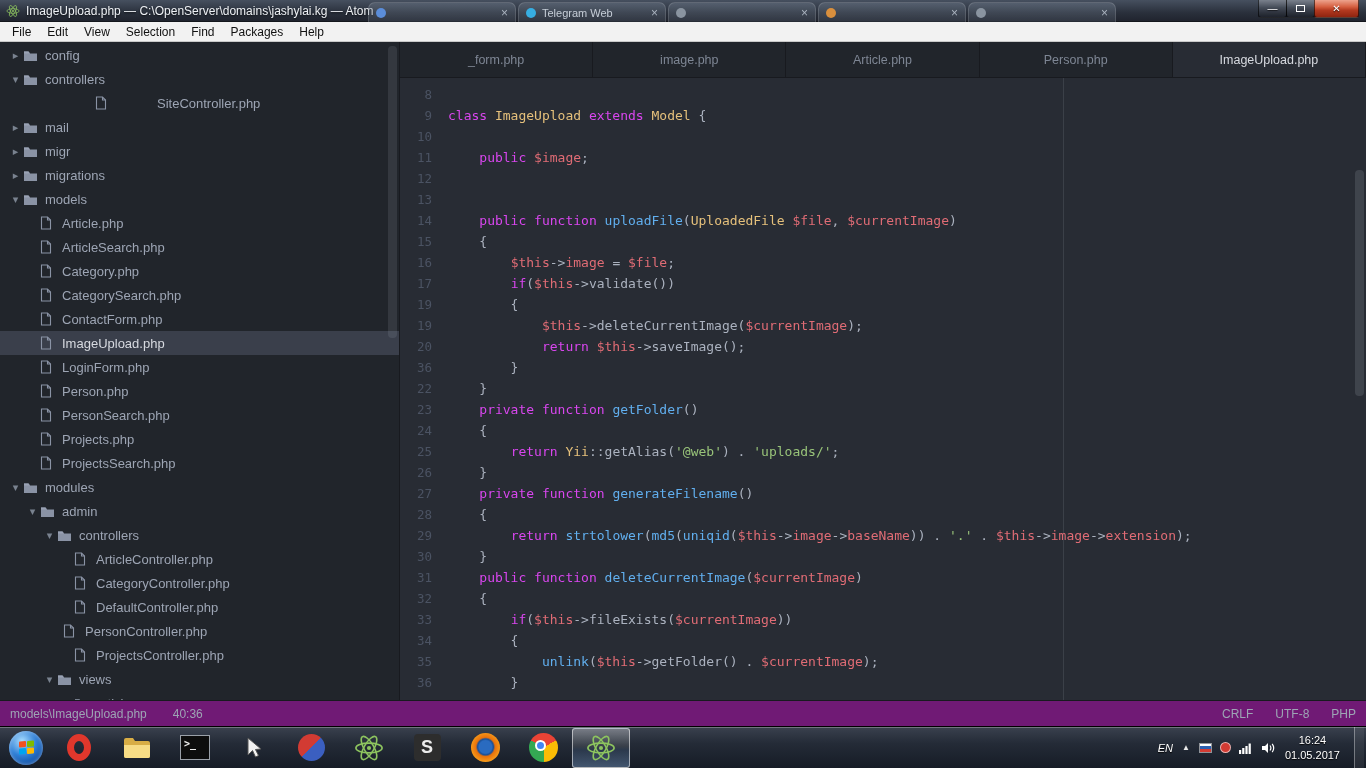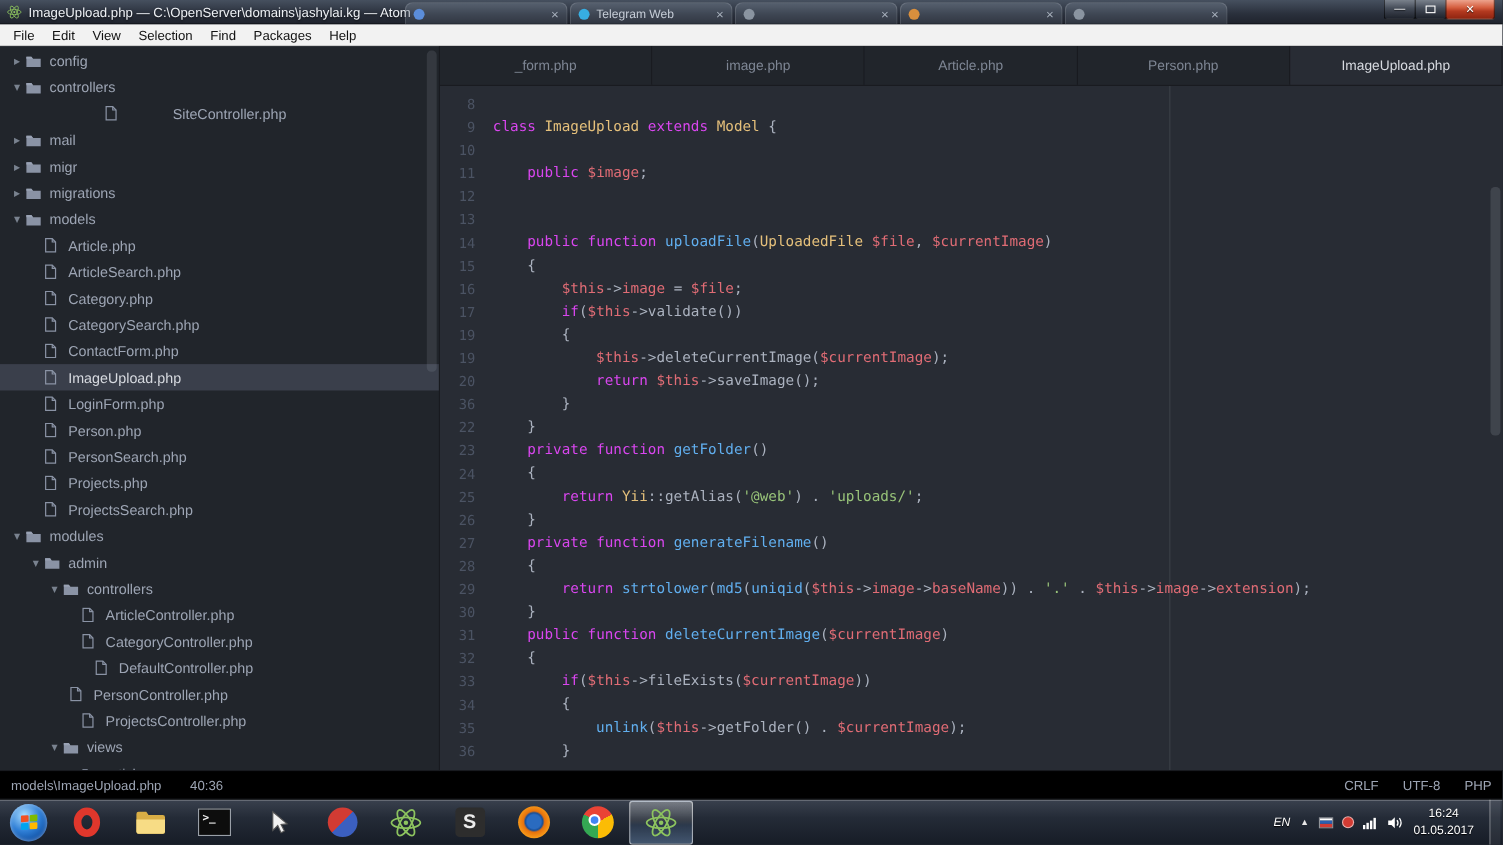--- a/index.html
+++ b/index.html
@@ -61,21 +61,21 @@
     color:#4b5363; font-size:12.5px; }
   .code-text { white-space:pre; color:#abb2bf; }
   .tk-p{color:#abb2bf}.tk-k{color:#d946ef}.tk-c{color:#e5c07b}
   .tk-f{color:#61afef}.tk-v{color:#e06c75}.tk-s{color:#98c379}
 
   .vthumb { position:absolute; width:9px; border-radius:4px; background:rgba(171,178,191,.18); }
   .tree .vthumb { right:2px; top:4px; height:292px; background:rgba(171,178,191,.14); }
   .code-wrap .vthumb { right:2px; top:92px; height:226px; }
 
   
-  .statusbar { height:26px; background:#000000; border-top:1px solid #181a1f;
+  .statusbar { height:26px; background:#701a75; border-top:1px solid #181a1f;
     display:flex; align-items:center; font-size:12px; color:#9da5b4; padding:0 10px; }
   .status-cursor { margin-left:26px; }
   .status-right { margin-left:auto; display:flex; gap:22px; }
 
   
   .taskbar { height:42px; position:relative; display:flex; align-items:center;
     background:linear-gradient(#3a414e,#242b37 40%,#161c26);
     border-top:1px solid #000; }
   .taskbar::before { content:''; position:absolute; top:0; left:0; right:0; height:1px;
     background:rgba(255,255,255,.28); }
@@ -402,21 +402,21 @@
         <div class="tree-row" style="padding-left: 59px;">
           <span class="chev"></span>
           <span class="ticn">
             <svg width="12" height="14" viewBox="0 0 12 14">
               <path d="M1.5 1 h6 l3 3 v9 h-9 z" fill="none" stroke="#8a93a5" stroke-width="1.1"></path>
               <path d="M7.5 1 v3 h3" fill="none" stroke="#8a93a5" stroke-width="1.1"></path>
             </svg>
           </span>
           <span class="tlabel">CategoryController.php</span>
         </div>
-        <div class="tree-row" style="padding-left: 59px; margin-left: 12px;">
+        <div class="tree-row" style="padding-left: 59px;">
           <span class="chev"></span>
           <span class="ticn">
             <svg width="12" height="14" viewBox="0 0 12 14">
               <path d="M1.5 1 h6 l3 3 v9 h-9 z" fill="none" stroke="#8a93a5" stroke-width="1.1"></path>
               <path d="M7.5 1 v3 h3" fill="none" stroke="#8a93a5" stroke-width="1.1"></path>
             </svg>
           </span>
           <span class="tlabel">DefaultController.php</span>
         </div>
         <div class="tree-row" style="padding-left: 48px;">

